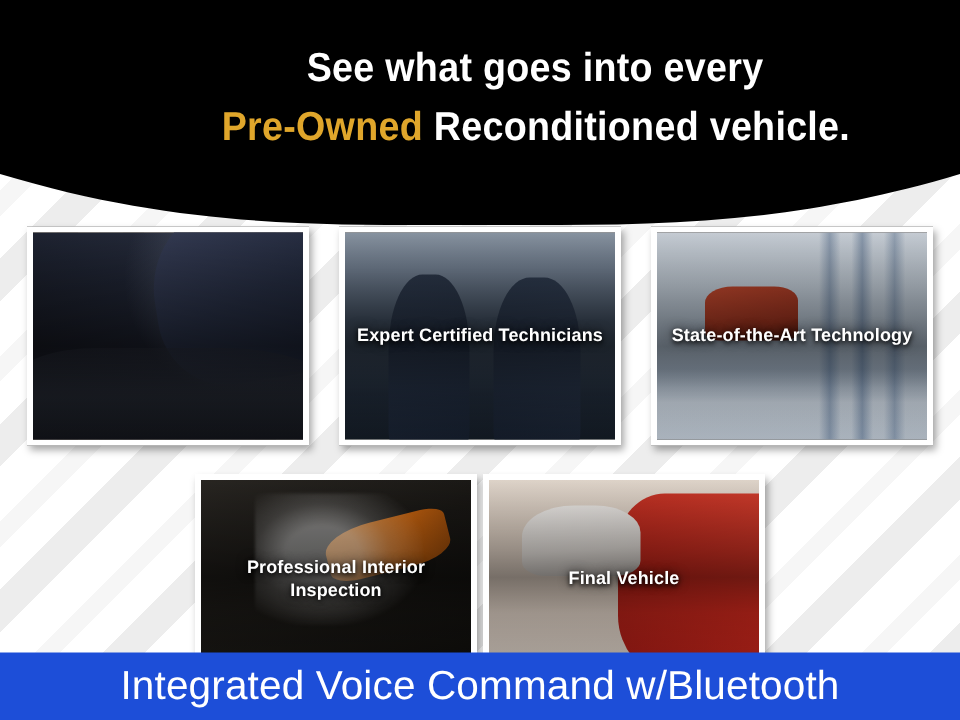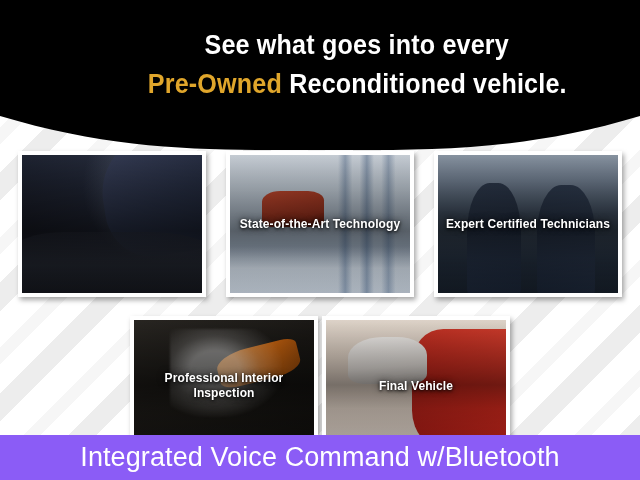--- a/index.html
+++ b/index.html
@@ -254,21 +254,21 @@
     border-radius: 44% 38% 22% 20%;
   }
 
   
   .footer-bar {
     position: absolute;
     left: 0;
     bottom: 0;
     width: 640px;
     height: 45px;
-    background: #8b5cf6;
+    background: #1d4ed8;
     display: flex;
     align-items: center;
     justify-content: center;
   }
   .footer-text {
     color: #ffffff;
     font-size: 27px;
     font-weight: 400;
     letter-spacing: 0.1px;
     white-space: nowrap;
@@ -295,32 +295,32 @@
   </div>
 
   <div class="row row-top">
 
     <div class="card">
       <div class="photo scene-inspect"></div>
       <div class="photo-shade"></div>
     </div>
 
     <div class="card">
+      <div class="photo scene-techs"></div>
+      <div class="photo-shade"></div>
+      <div class="card-label">
+        <span>Expert Certified Technicians</span>
+      </div>
+    </div>
+
+    <div class="card">
       <div class="photo scene-tech"></div>
       <div class="photo-shade"></div>
       <div class="card-label">
         <span>State-of-the-Art Technology</span>
-      </div>
-    </div>
-
-    <div class="card">
-      <div class="photo scene-techs"></div>
-      <div class="photo-shade"></div>
-      <div class="card-label">
-        <span>Expert Certified Technicians</span>
       </div>
     </div>
 
   </div>
 
   <div class="row row-bottom">
 
     <div class="card card-bottom">
       <div class="photo scene-detail"></div>
       <div class="photo-shade"></div>

